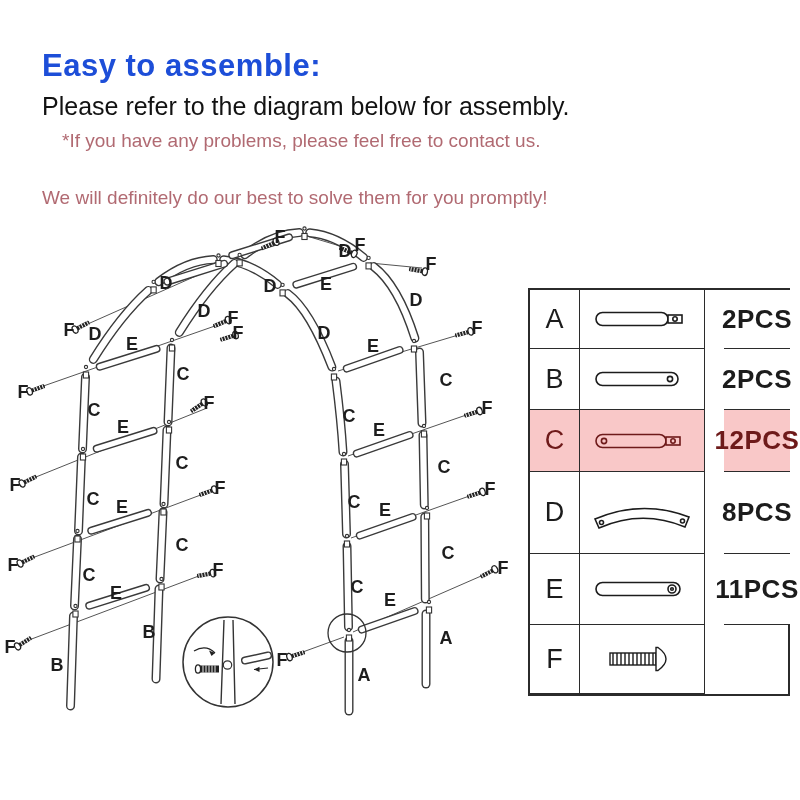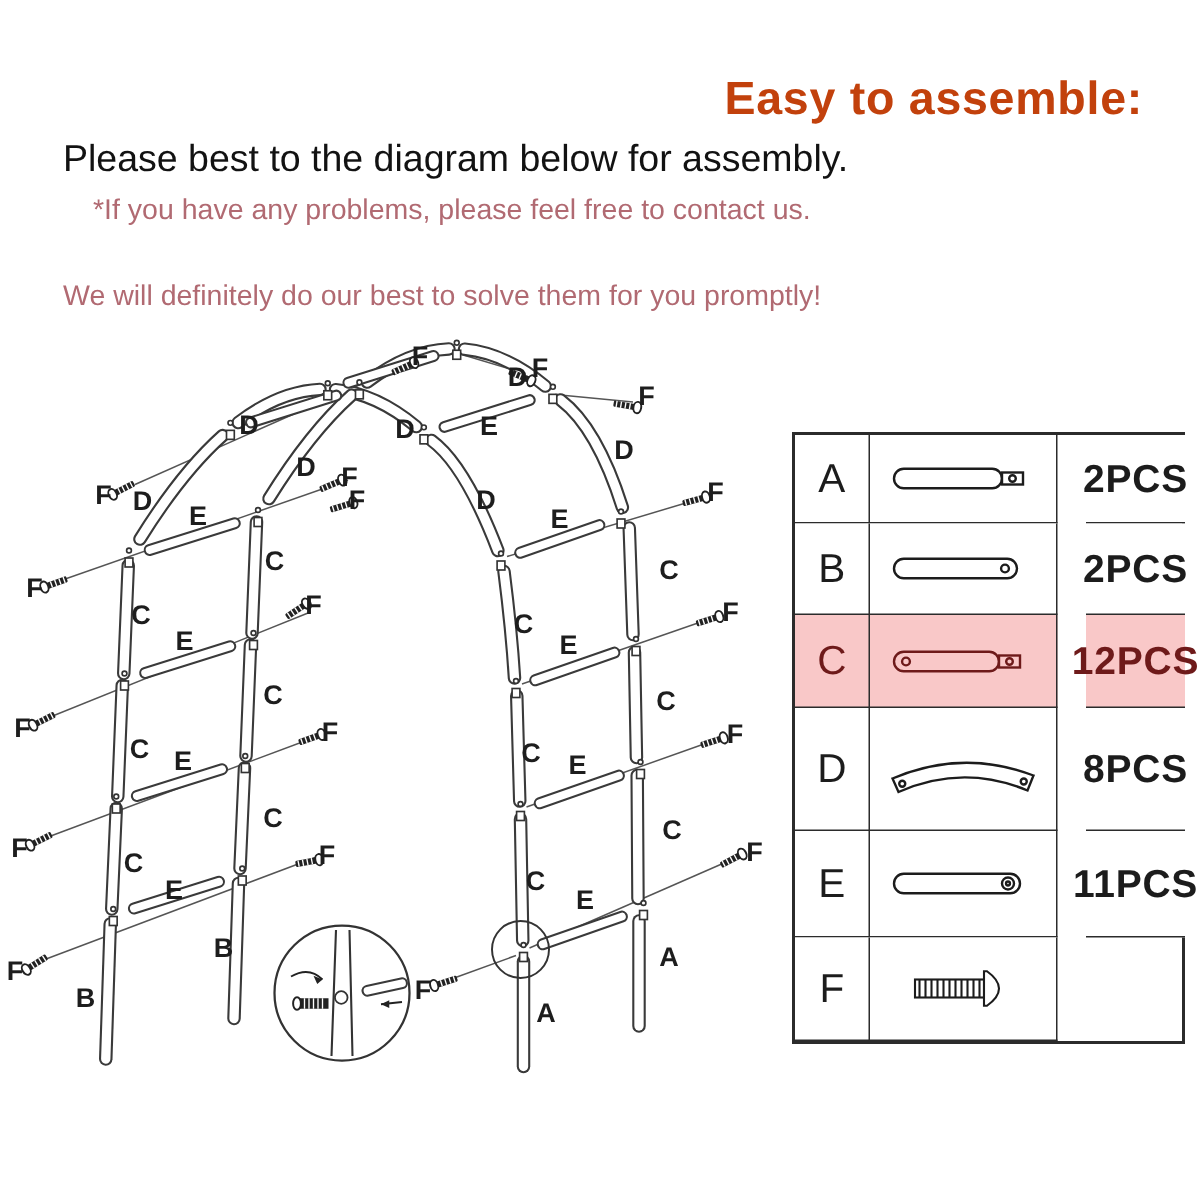--- a/index.html
+++ b/index.html
@@ -27,22 +27,22 @@
   .letter{font-size:27px;font-weight:400;}
   .qty{font-size:26px;font-weight:700;letter-spacing:0.5px;}
   .hl{background:#f9c8c8 !important;color:#6e1a1a !important;}
 </style>
 </head>
 <body>
 
 <div class="page">
 
   <div class="hdr">
-    <div class="title" style="color: #c2410c; text-align: right;">Easy to assemble:</div>
-    <div class="subtitle">Please best to the diagram below for assembly.</div>
+    <div class="title" style="color: #1d4ed8;">Easy to assemble:</div>
+    <div class="subtitle">Please refer to the diagram below for assembly.</div>
     <div class="note first" style="color: rgb(177, 106, 114); margin-left: 20px;">*If you have any problems, please feel free to contact us.</div>
     <div class="note" style="color: rgb(177, 106, 114); margin-top: 35px;">We will definitely do our best to solve them for you promptly!</div>
   </div>
 
   <div class="diagram-wrap">
     <svg id="diagram-svg" width="520" height="505" viewBox="0 215 520 505">
         <g>
           <line x1="32" y1="390" x2="232" y2="320" stroke="#555" stroke-width="1"></line>
           <line x1="26" y1="481" x2="207" y2="408" stroke="#555" stroke-width="1"></line>
           <line x1="24" y1="561" x2="214" y2="490" stroke="#555" stroke-width="1"></line>

